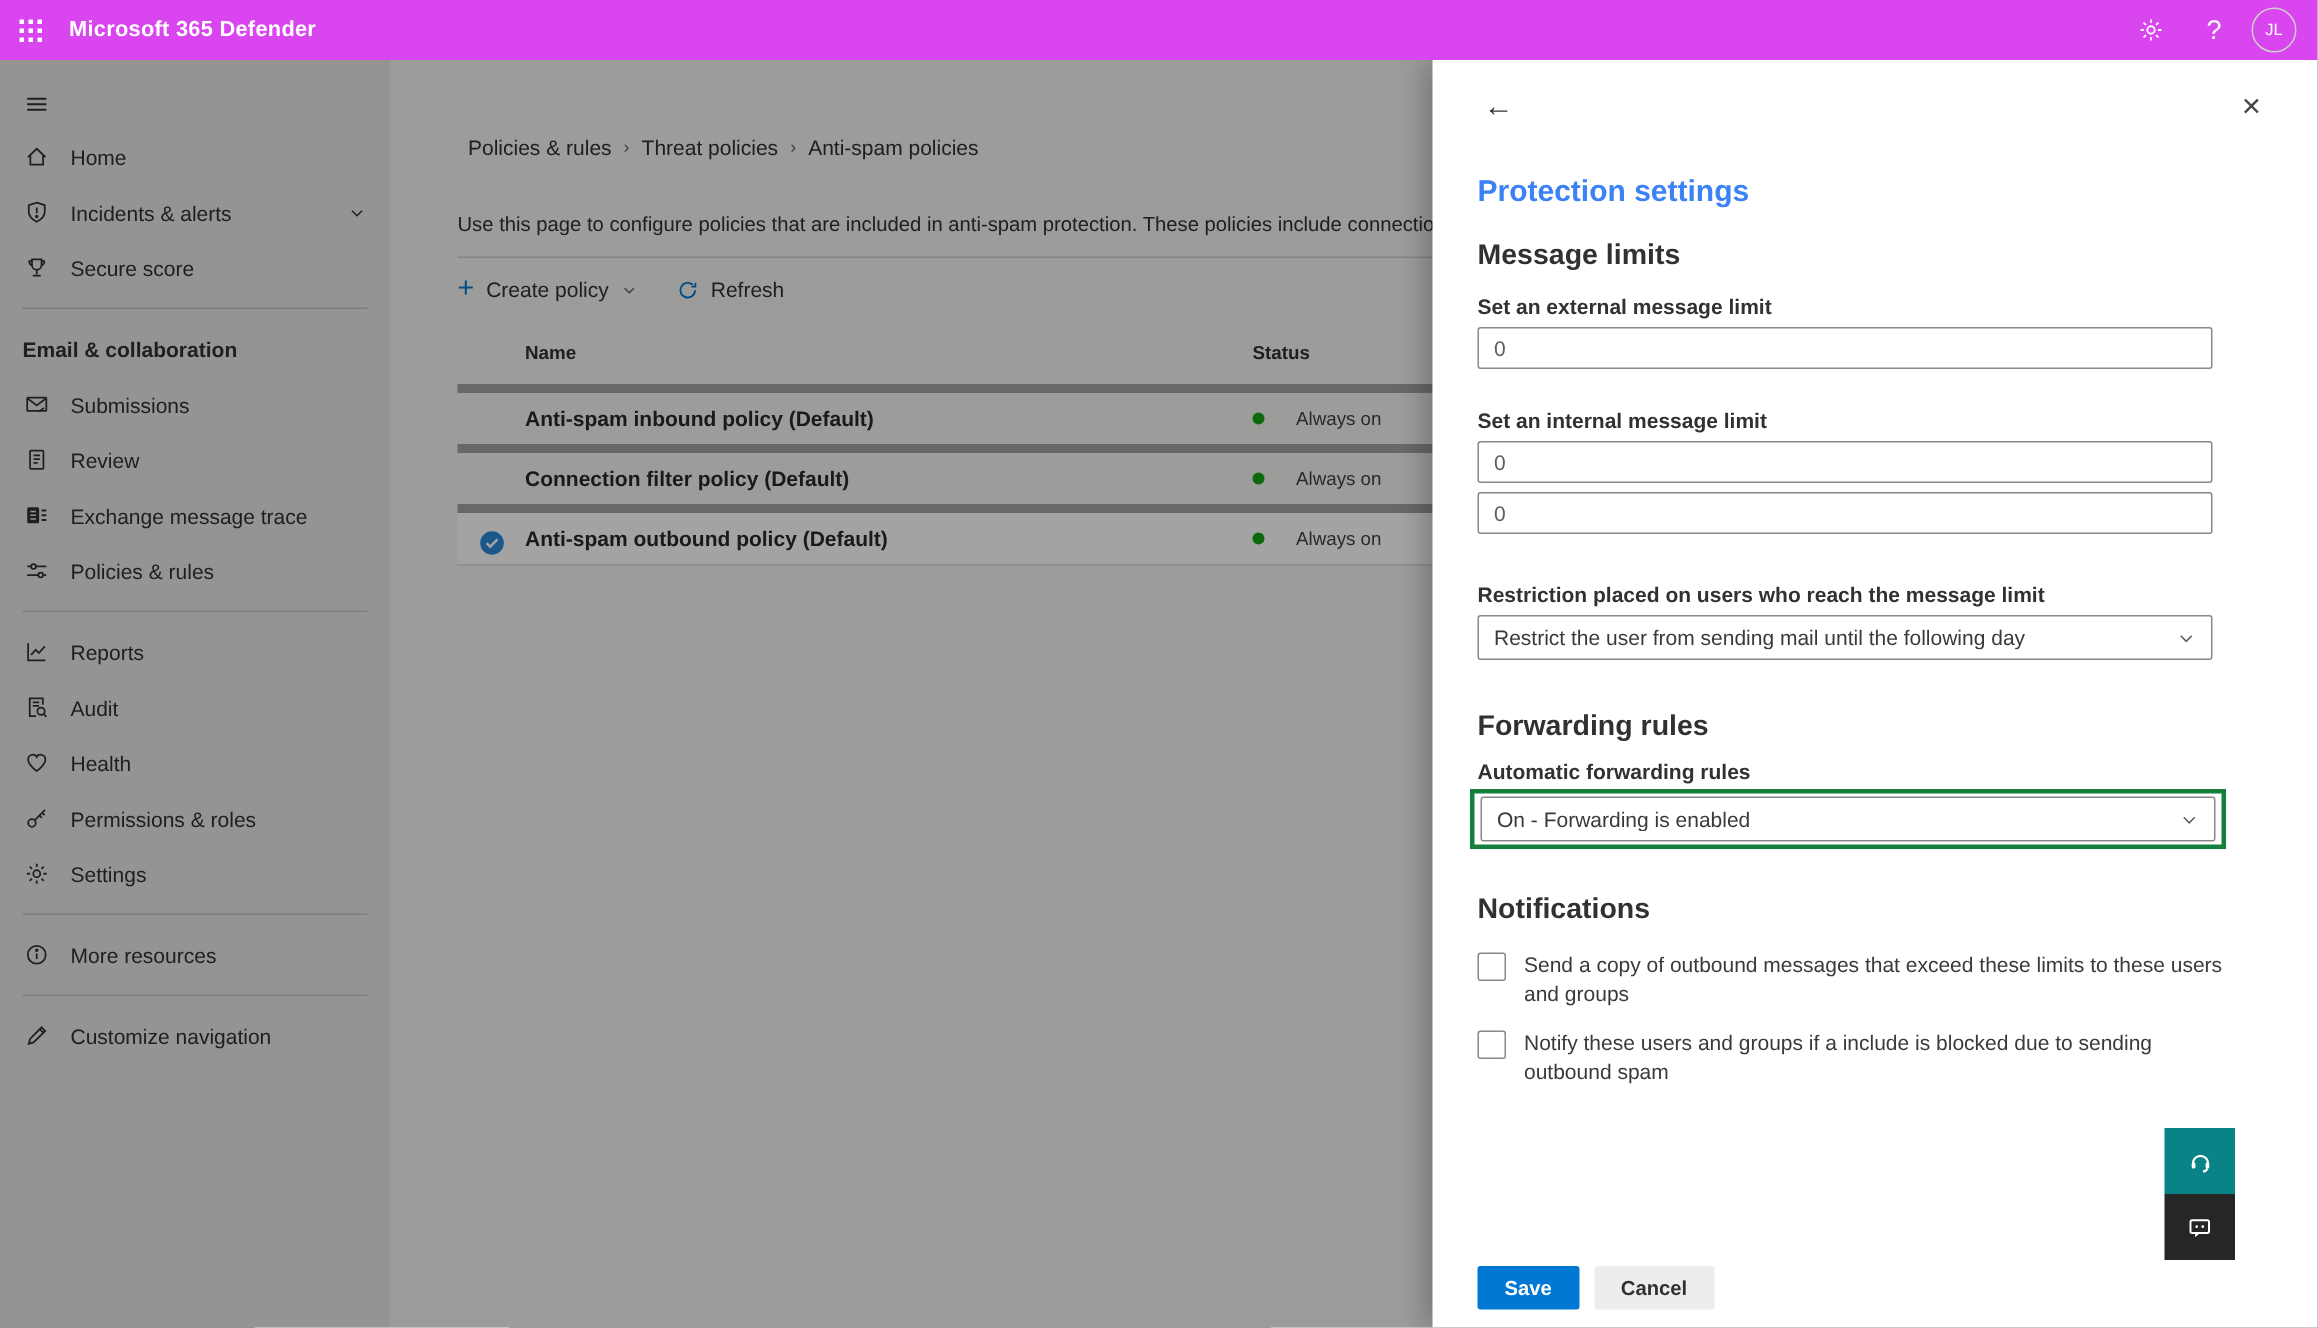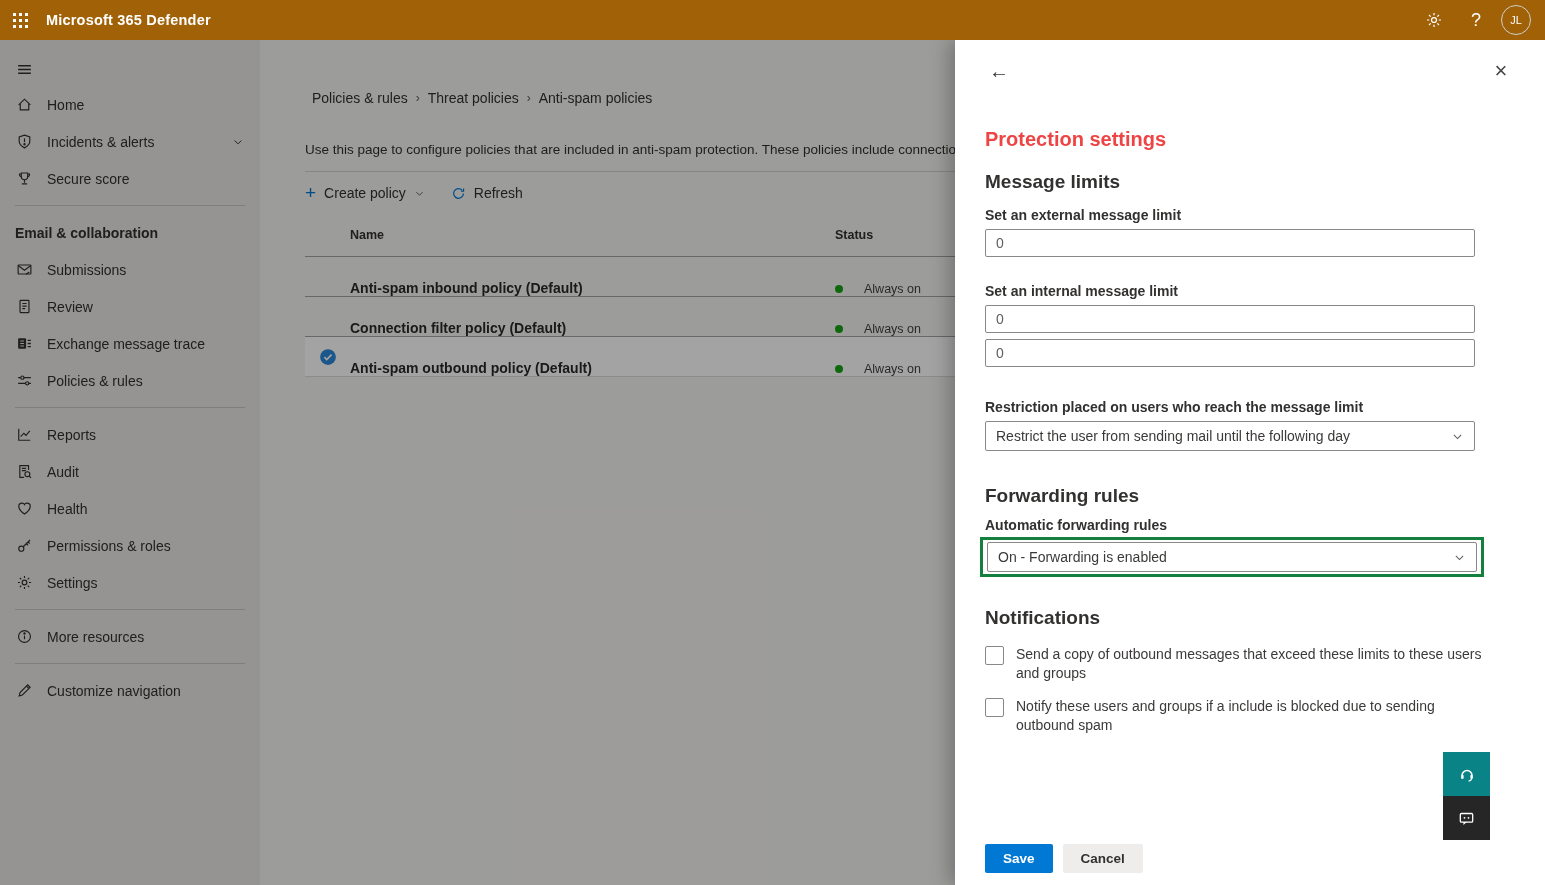--- a/index.html
+++ b/index.html
@@ -1,21 +1,21 @@
 <!DOCTYPE html>
 <html><head>
 <meta charset="utf-8">
 <style>
   * { margin:0; padding:0; box-sizing:border-box; }
   html,body { width:1545px; height:885px; overflow:hidden; }
   body { font-family:"Liberation Sans","DejaVu Sans",sans-serif; color:#323130; background:#fff; }
   .app { position:relative; width:1545px; height:885px; }
 
   
-  .topbar { position:relative; z-index:20; height:40px; background:#a16207; display:flex; align-items:center; color:#fff; }
+  .topbar { position:relative; z-index:20; height:40px; background:#d946ef; display:flex; align-items:center; color:#fff; }
   .waffle { width:40px; height:40px; display:flex; align-items:center; justify-content:center; cursor:pointer; }
   .waffle-grid { display:grid; grid-template-columns:repeat(3,3px); grid-template-rows:repeat(3,3px); gap:3px; }
   .waffle-grid span { background:#fff; width:3px; height:3px; }
   .app-title { font-size:14.5px; font-weight:700; margin-left:6px; letter-spacing:.2px; }
   .topbar-right { margin-left:auto; display:flex; align-items:center; gap:8px; padding-right:14px; }
   .topbar-icon { width:34px; height:34px; display:flex; align-items:center; justify-content:center; font-size:18px; color:#fff; cursor:pointer; }
   .avatar { width:30px; height:30px; border-radius:50%; border:1.5px solid #cfcecd; display:flex; align-items:center; justify-content:center; font-size:11px; font-weight:400; color:#fff; cursor:pointer; }
 
   
   .content-row { display:flex; height:845px; }
@@ -41,39 +41,39 @@
   .toolbar-line { margin-top:14px; }
   .toolbar { height:42px; width:650px; display:flex; align-items:center; gap:26px; }
   .tool-btn { display:flex; align-items:center; gap:8px; font-size:14px; color:#323130; cursor:pointer; }
   .plus-glyph { color:#0078d4; font-size:19px; font-weight:400; line-height:1; margin-top:-2px; }
 
   
   .table { width:650px; }
   .t-head { height:42px; position:relative; display:flex; align-items:center; font-size:12.5px; font-weight:700; }
   .t-head .c-name { padding-left:45px; cursor:pointer; }
   .t-head .c-status { position:absolute; left:530px; cursor:pointer; }
-  .t-row { height:40px; position:relative; display:flex; align-items:flex-end; border-top:1px solid #a3a3a3; cursor:pointer; }
+  .t-row { height:40px; position:relative; display:flex; align-items:center; border-top:6px solid #a3a3a3; cursor:pointer; }
   .t-row .name { padding-left:45px; font-size:14px; font-weight:700; color:#2b2a29; }
   .t-row.selected { background:#ffffff; }
   .t-row .sel-check { position:absolute; left:14px; top:11px; }
   .t-row .status { position:absolute; left:530px; display:flex; align-items:center; gap:21px; font-size:12.5px; color:#444240; }
   .dot { width:8px; height:8px; border-radius:50%; background:#16a316; }
   .t-bottom { border-top:1px solid #dddbd9; }
 
   
   .overlay { position:absolute; left:0; top:40px; width:1545px; height:845px; background:rgba(0,0,0,0.36); z-index:5; }
 
   
   .flyout { position:absolute; top:40px; left:955px; width:590px; height:845px; background:#fff; z-index:10; box-shadow:-6px 0 18px rgba(0,0,0,.25); }
   .fly-inner { padding:0 30px; position:relative; height:100%; }
   .fly-head { height:50px; display:flex; align-items:center; justify-content:space-between; padding-top:12px; }
   .icon-btn { width:28px; height:28px; display:flex; align-items:center; justify-content:center; cursor:pointer; color:#323130; }
   .back-glyph { font-size:20px; line-height:1; }
   .close-glyph { font-size:22px; line-height:1; color:#484644; }
-  .fly-title { margin-top:38px; font-size:20px; font-weight:700; color:#ef4444; }
+  .fly-title { margin-top:27px; font-size:20px; font-weight:700; color:#3b82f6; }
   .sec-h { margin-top:20px; font-size:19px; font-weight:700; color:#323130; }
   .fld-label { margin-top:14px; font-size:14px; font-weight:700; color:#323130; }
   .fld-label.mt26 { margin-top:26px; } .fld-label.mt28 { margin-top:28px; } .fld-label.mt32 { margin-top:32px; }
   .sec-h.mt34 { margin-top:34px; } .sec-h.mt30 { margin-top:30px; }
   .fld-label.plain { font-weight:700; margin-top:10px; }
   .txt-input { margin-top:6px; width:490px; height:28px; border:1px solid #8a8886; border-radius:2px; font-size:14px; color:#605e5c; padding:0 10px; font-family:inherit; background:#fff; display:block; }
   .dropdown { margin-top:6px; width:490px; height:30px; border:1px solid #8a8886; border-radius:2px; display:flex; align-items:center; font-size:14px; color:#3b3a39; padding:0 10px; cursor:pointer; background:#fff; }
   .dropdown .dd-text { flex:1; overflow:hidden; white-space:nowrap; }
   .red-annotation { margin:4px 0 0 -5px; border:3px solid #15803d; padding:2px 4px; width:fit-content; }
   .red-annotation .dropdown { margin-top:0; }

